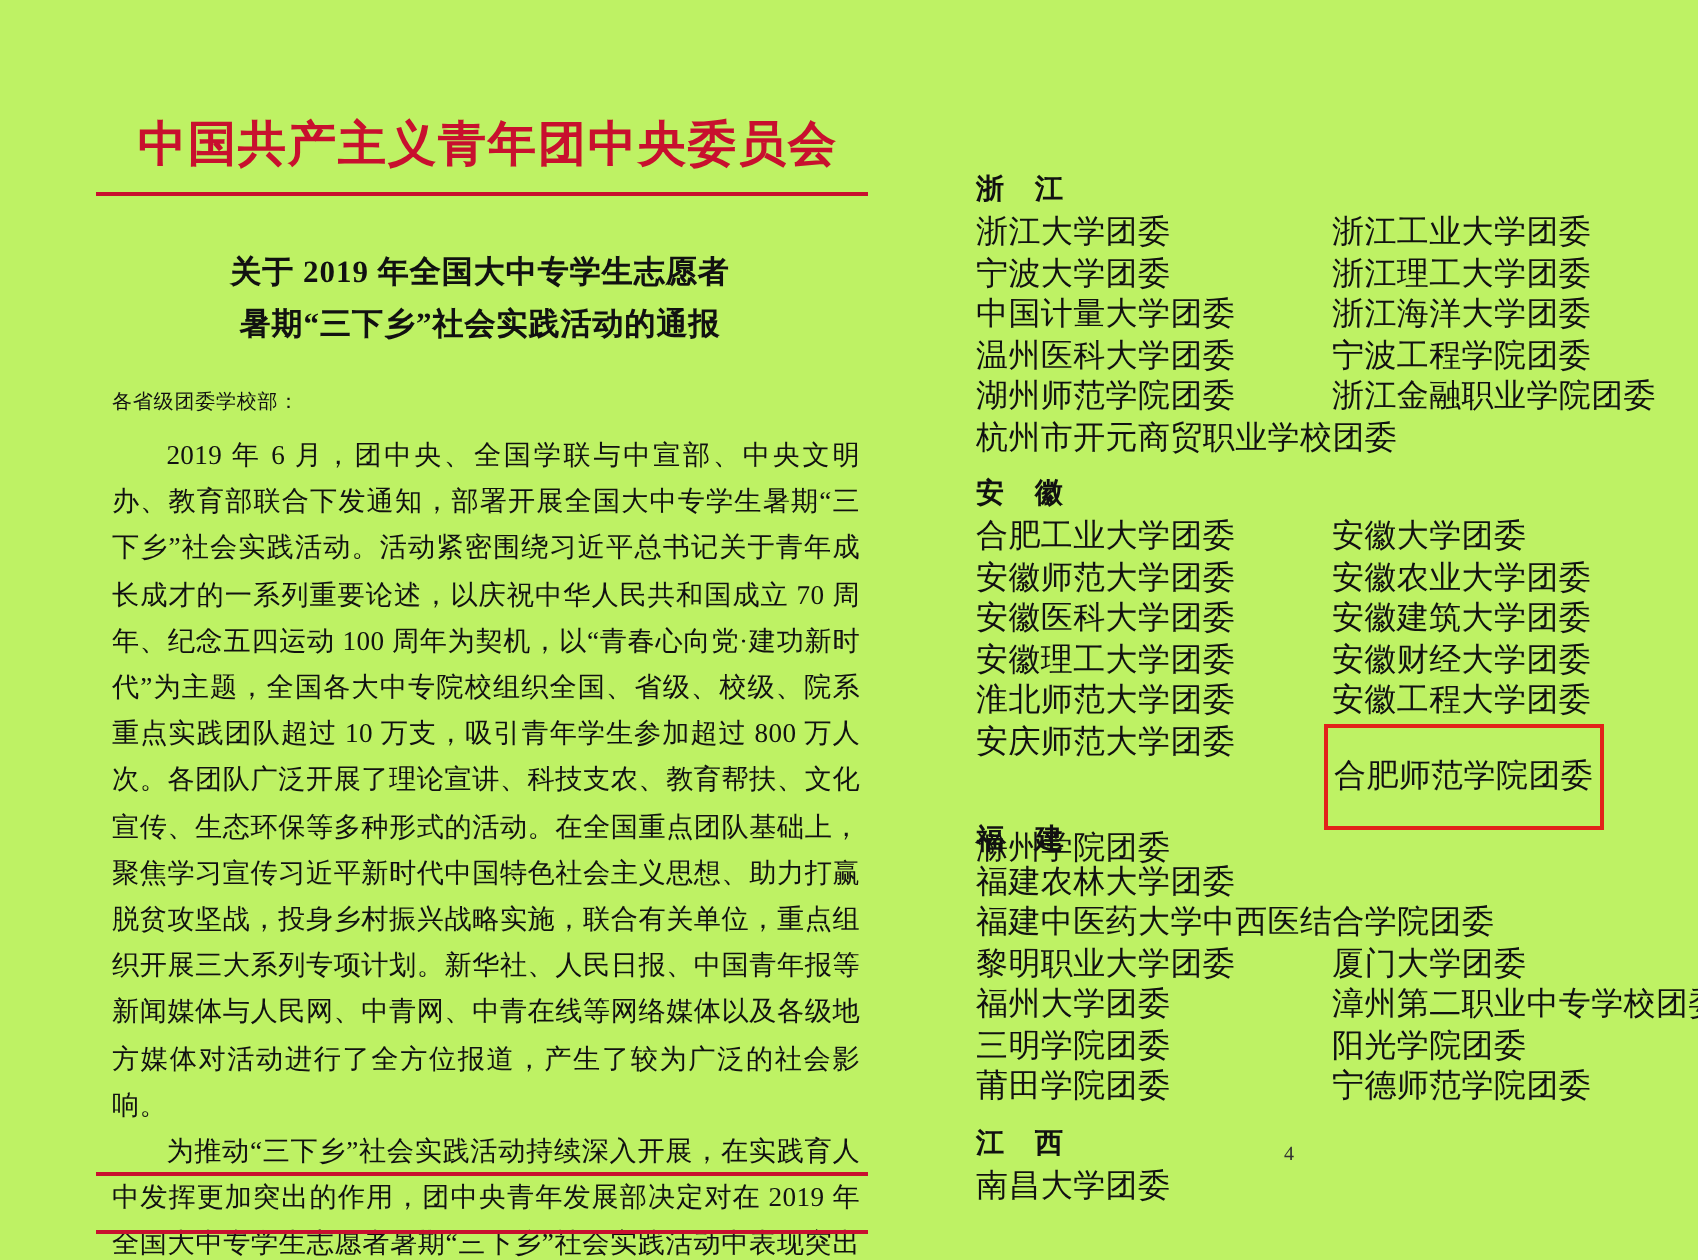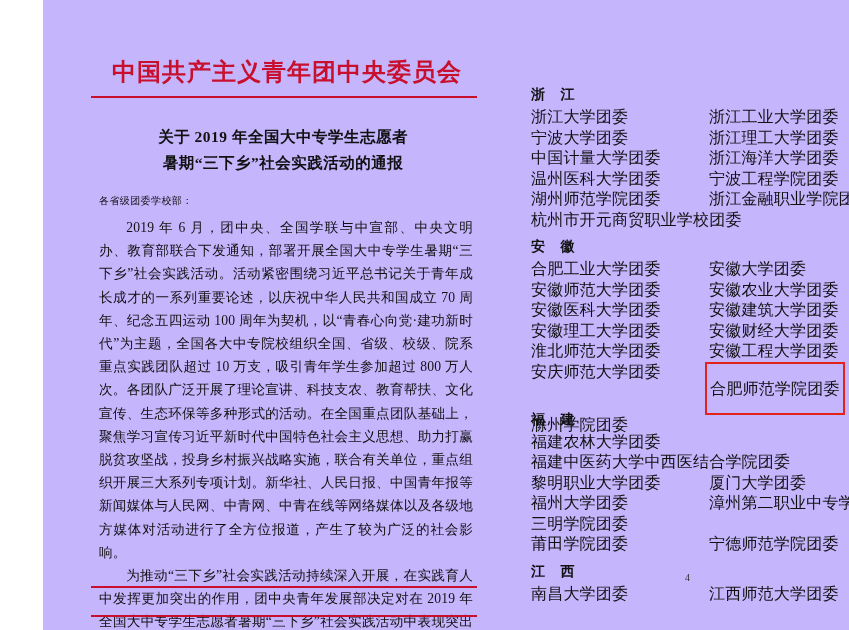--- a/index.html
+++ b/index.html
@@ -11,22 +11,21 @@
     width: 849px;
     height: 630px;
     font-family: "Liberation Serif", "DejaVu Serif", serif;
     color: #111111;
     position: relative;
     overflow: hidden;
   }
   #page {
     position: absolute;
     inset: 0;
-    background: #c4b5fd;
-    margin-left: 43px;
+    background: #bef264;
   }
 
   
   .left-page {
     position: absolute;
     left: 0;
     top: 0;
     width: 440px;
     height: 630px;
   }
@@ -234,30 +233,30 @@
           <div class="unit-row">
             <div class="unit-cell">黎明职业大学团委</div>
             <div class="unit-cell">厦门大学团委</div>
           </div>
           <div class="unit-row">
             <div class="unit-cell">福州大学团委</div>
             <div class="unit-cell">漳州第二职业中专学校团委</div>
           </div>
           <div class="unit-row">
             <div class="unit-cell">三明学院团委</div>
+            <div class="unit-cell">阳光学院团委</div>
           </div>
           <div class="unit-row">
             <div class="unit-cell">莆田学院团委</div>
             <div class="unit-cell">宁德师范学院团委</div>
           </div>
         </div>
         <div class="prov-block" style="top: 562.5px;">
           <div class="prov-name">江 西</div>
           <div class="unit-row">
             <div class="unit-cell">南昌大学团委</div>
-            <div class="unit-cell">江西师范大学团委</div>
           </div>
         </div>
       </div>
   </div>
 
   <div class="page-number">4</div>
 </div>
 
 </body></html>

